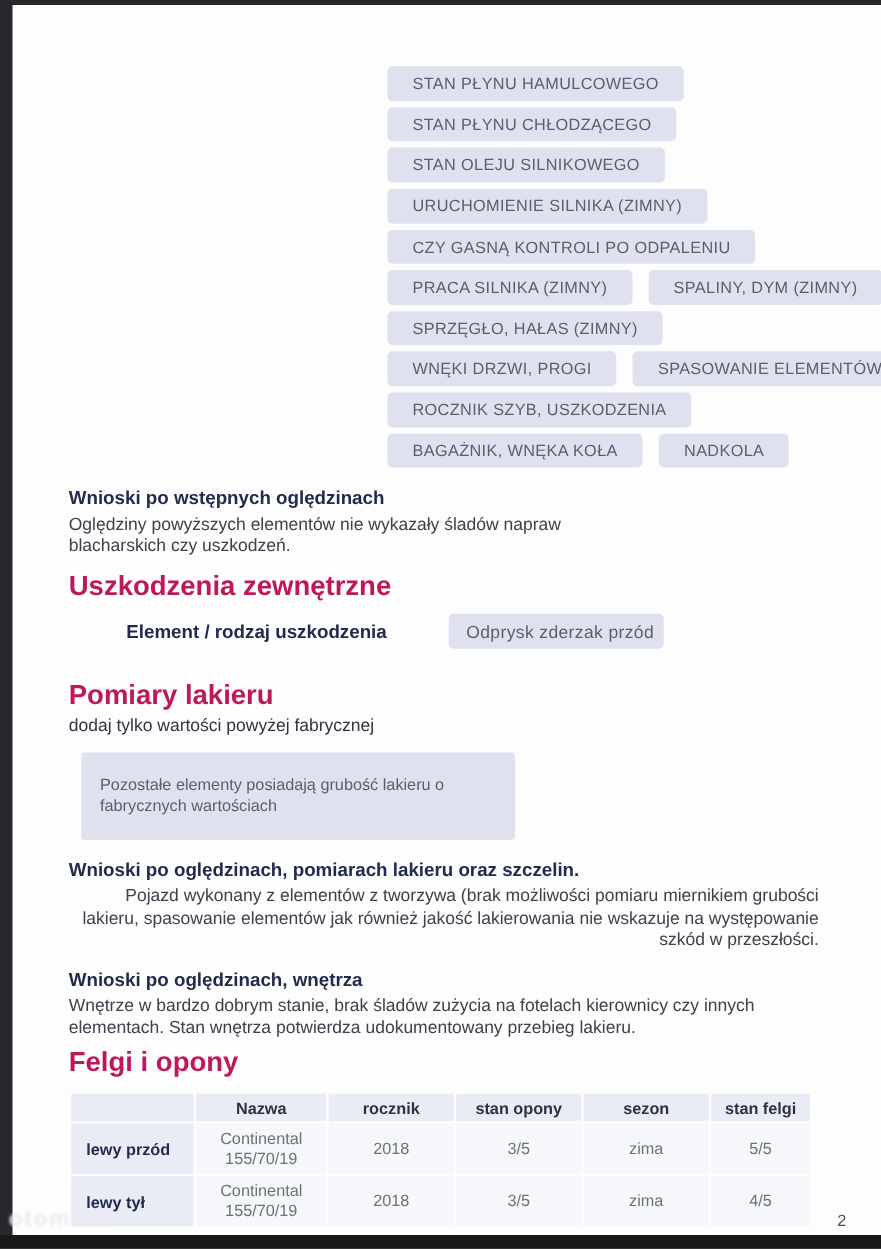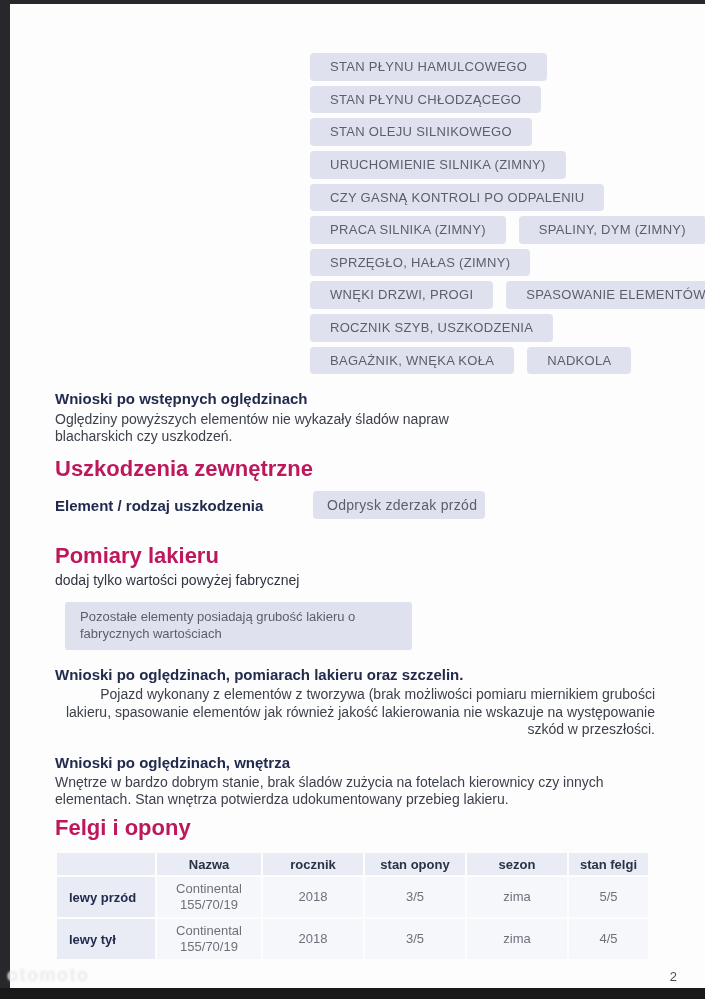--- a/index.html
+++ b/index.html
@@ -42,34 +42,34 @@
     margin:11px 0 0 0;line-height:1.18;
   }
   h1.mt24{margin-top:24px;}
   h1.mt6{margin-top:7px;}
 
   .element-row{
     display:flex;align-items:center;margin-top:9px;
   }
   .bold-label{
     font-size:15px;font-weight:bold;color:#222b4d;
-    width:258px;flex:none;
+    width:258px;flex:none;margin-left:46px;
   }
   .chip-wide{
     width:144px;text-align:center;white-space:nowrap;
     font-size:14px;padding:7px 14px;
   }
 
   .subtitle{font-size:14px;color:#2f3440;margin-top:3px;}
 
   .note-box{
     margin:14px 0 0 10px;width:317px;
     background:#dfe2ee;color:#5a5f6d;
     font-size:13px;line-height:1.3;
-    padding:7px 15px;border-radius:3px;
+    padding:18px 15px;border-radius:3px;
   }
 
   
   table.tyres{
     margin-top:10px;width:595px;
     border-collapse:separate;border-spacing:2px;
     table-layout:fixed;
   }
   table.tyres col.c1{width:98px;}
   table.tyres col.c2{width:104px;}

